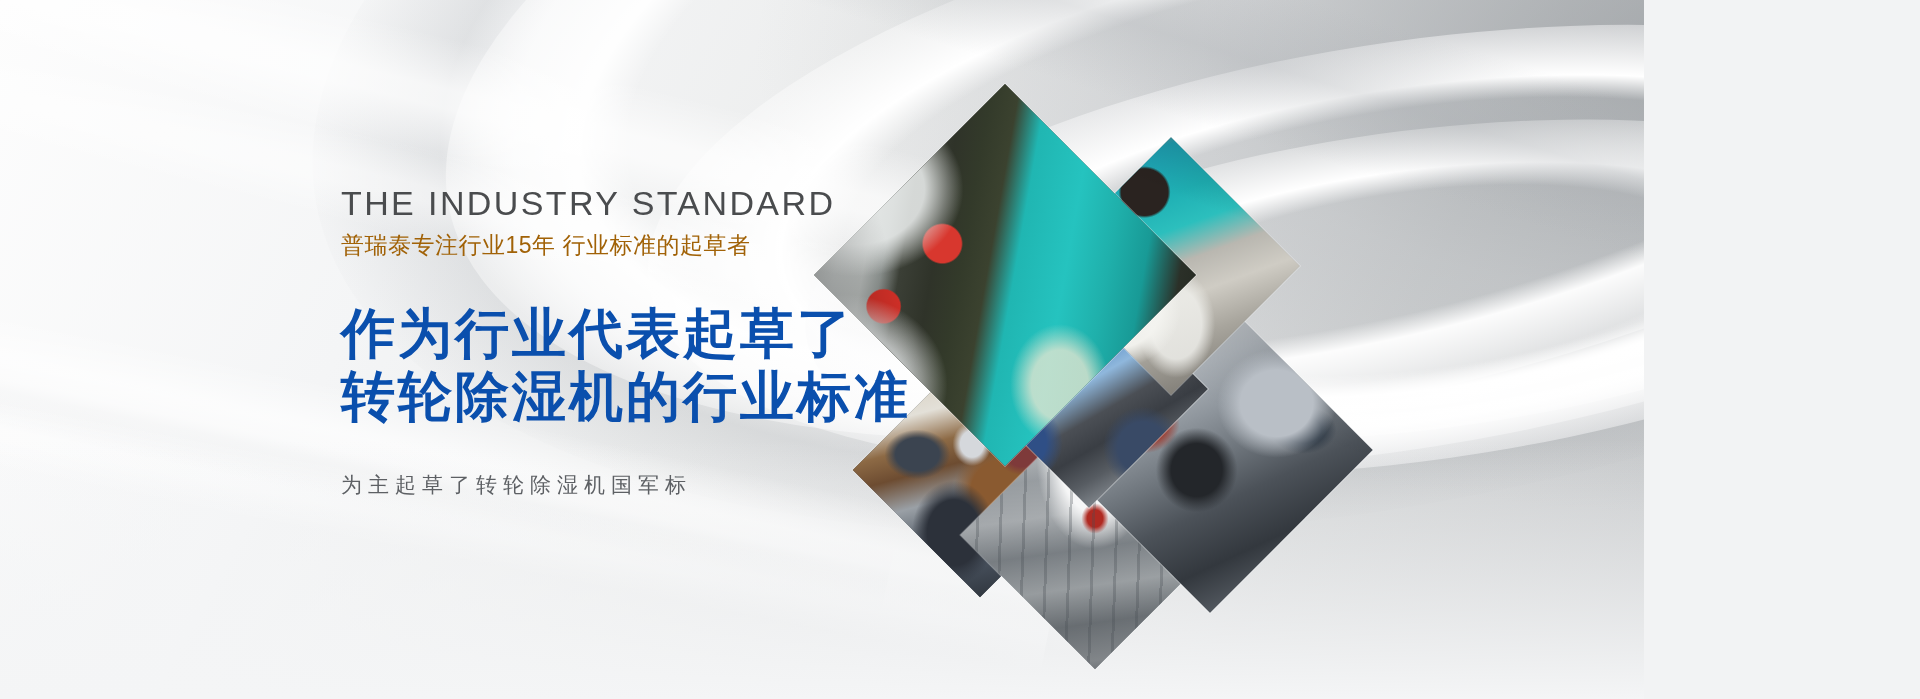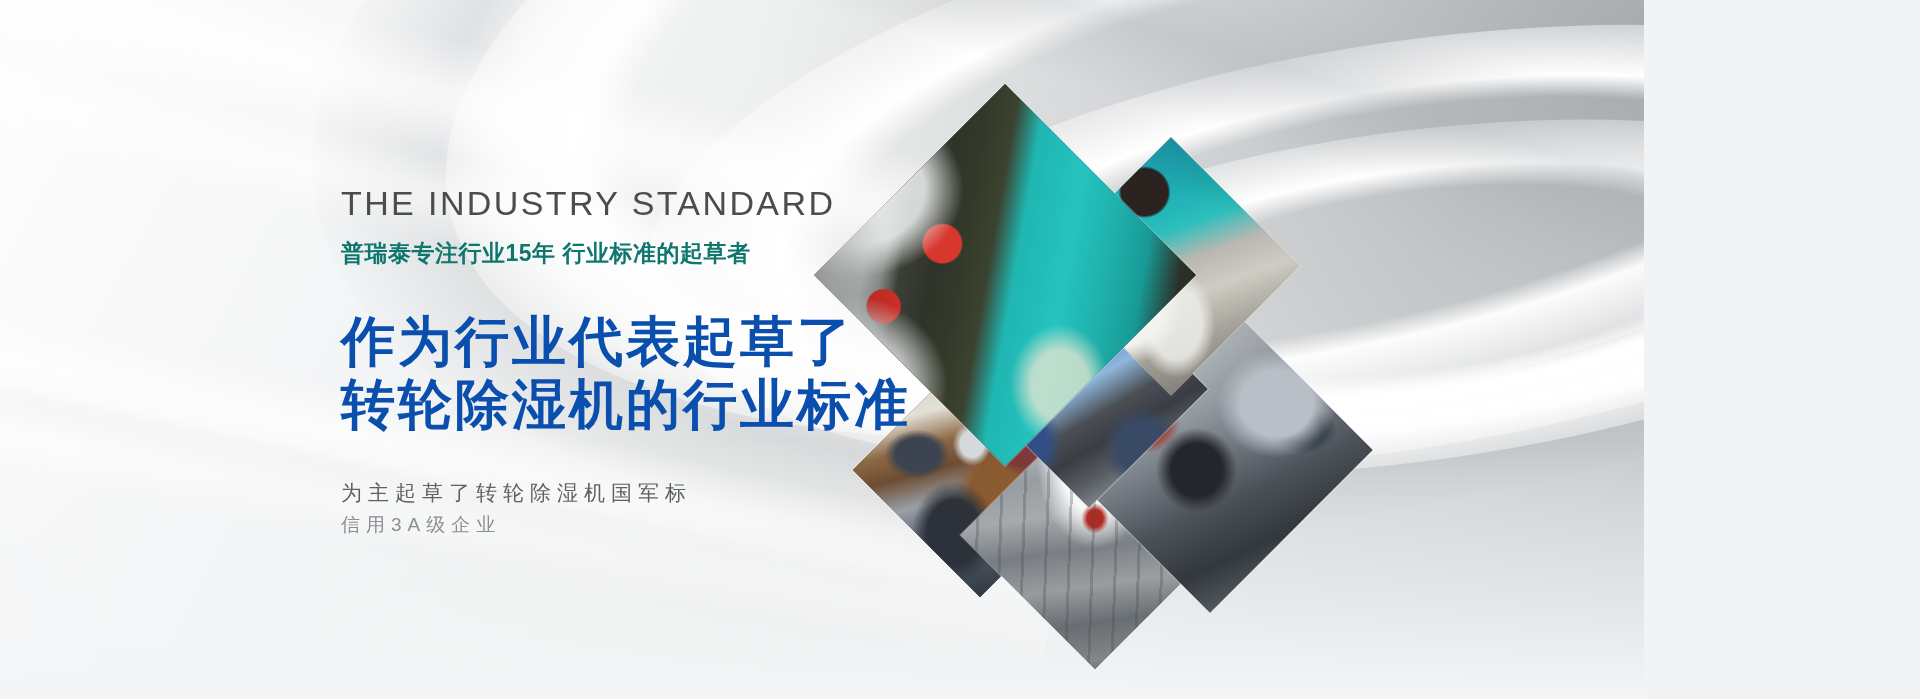--- a/index.html
+++ b/index.html
@@ -68,21 +68,21 @@
     background:linear-gradient(0deg, rgba(244,245,246,1) 0%, rgba(244,245,246,0) 100%);
   }
 
   
   .text-block{position:absolute;left:341px;top:186px;z-index:6;}
   .eyebrow-en{
     font-size:34px;letter-spacing:2.4px;color:#4a4c4e;font-weight:400;
     line-height:1;white-space:nowrap;
   }
   .eyebrow-cn{
-    margin-top:20px;font-size:23px;font-weight:700;color:#0f766e;
+    margin-top:12px;font-size:23px;font-weight:400;color:#a16207;
     letter-spacing:.5px;white-space:nowrap;line-height:1.2;
   }
   .headline{
     margin-top:42px;font-size:54px;font-weight:700;color:#0a4fad;
     line-height:1.18;letter-spacing:3px;white-space:nowrap;
   }
   .sub-list{margin-top:40px;}
   .sub-line{
     font-size:21px;color:#5d6064;letter-spacing:6px;
     line-height:1.55;white-space:nowrap;font-weight:400;
@@ -298,17 +298,16 @@
 
   <div class="text-block">
     <div class="eyebrow-en">THE INDUSTRY STANDARD</div>
     <div class="eyebrow-cn">普瑞泰专注行业15年  行业标准的起草者</div>
     <div class="headline">
       <div>作为行业代表起草了</div>
       <div>转轮除湿机的行业标准</div>
     </div>
     <div class="sub-list">
       <div class="sub-line">为主起草了转轮除湿机国军标</div>
-      <div class="sub-line dim">信用3A级企业</div>
     </div>
   </div>
 
 </div>
 
 </body></html>

